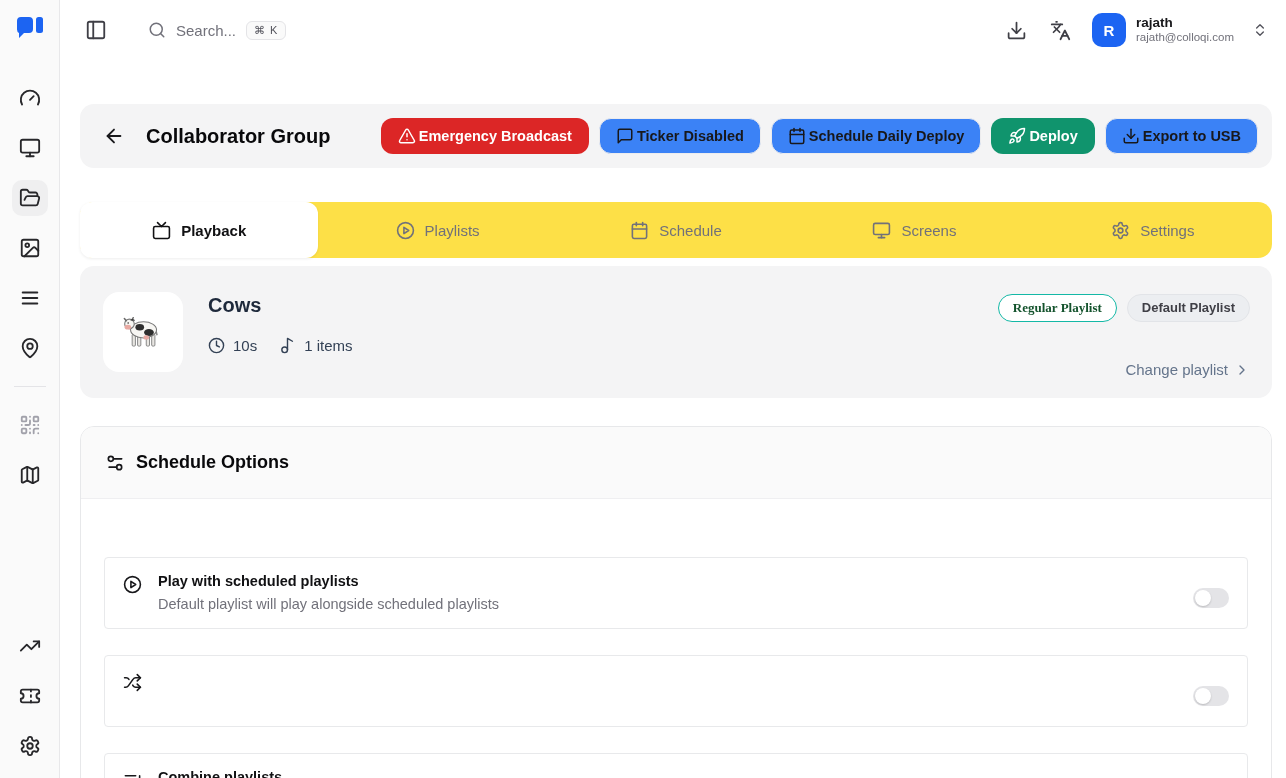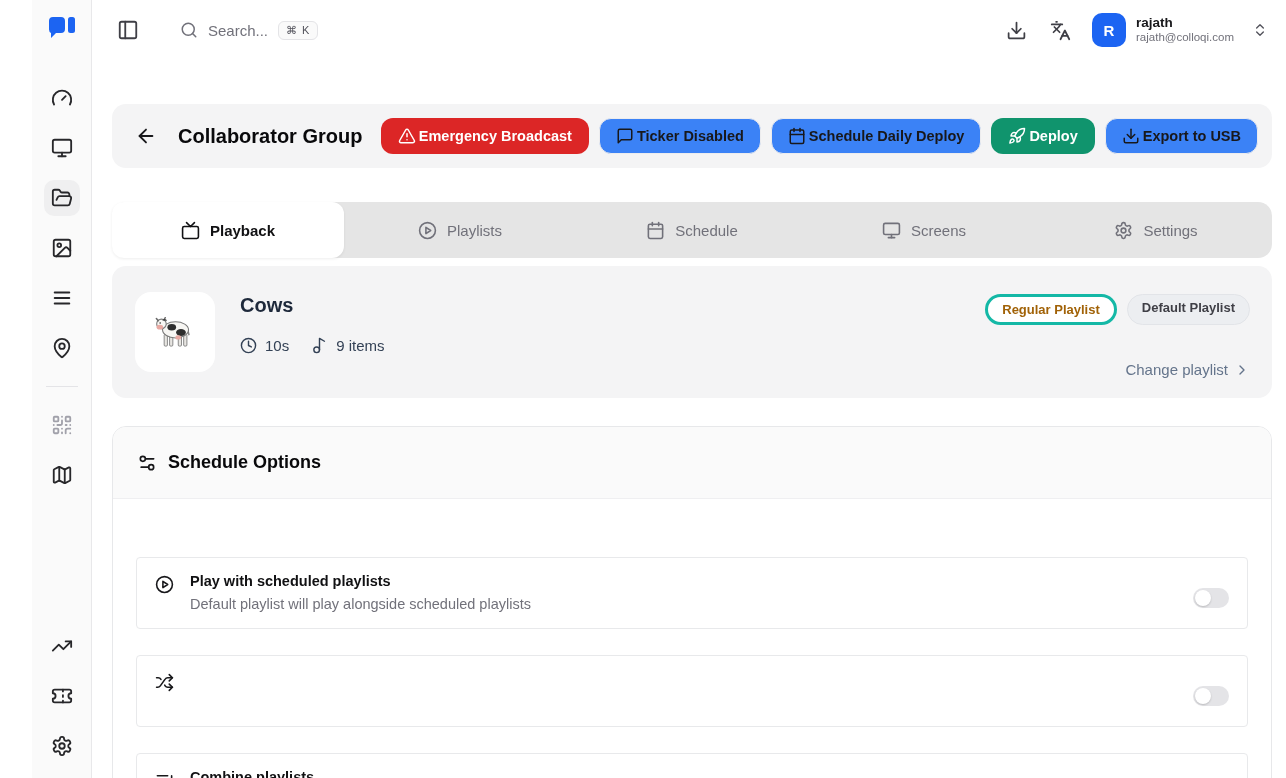--- a/index.html
+++ b/index.html
@@ -1,20 +1,20 @@
 <!DOCTYPE html>
 <html><head>
 <meta charset="utf-8">
 <style>
   * { margin:0; padding:0; box-sizing:border-box; }
   html,body { width:1286px; height:778px; overflow:hidden; }
   body { font-family:"Liberation Sans", sans-serif; background:#fff; color:#18181b; }
   svg { display:block; }
 
-  .app { display:flex; height:100%;margin-left:32px; }
+  .app { display:flex; height:100%; }
 
   
   .sidebar { width:60px; flex:0 0 60px; background:#fafafa; border-right:1px solid #e8e8ea;
              display:flex; flex-direction:column; align-items:center; }
   .logo-wrap { height:60px; display:flex; align-items:center; justify-content:center; width:100%; }
   .side-icons { display:flex; flex-direction:column; align-items:center; gap:14px; margin-top:20px; }
   .side-btn { width:36px; height:36px; border-radius:10px; display:flex; align-items:center; justify-content:center;
               color:#27272a; cursor:pointer; }
   .side-btn.active { background:#efeff0; }
   .side-btn.muted { color:#a1a1aa; }
@@ -44,37 +44,37 @@
   .back-btn { width:32px; height:32px; display:flex; align-items:center; justify-content:center; color:#18181b; cursor:pointer; }
   .page-title { font-size:20px; font-weight:700; margin-left:16px; color:#09090b; }
   .head-actions { margin-left:auto; display:flex; align-items:center; gap:10px; }
   .btn { height:36px; display:flex; align-items:center; gap:3px; padding:0 16px; border-radius:12px; font-size:14.5px; font-weight:600;
          cursor:pointer; border:1px solid transparent; white-space:nowrap; }
   .btn-white { background:#3b82f6; color:#18181b; border-color:#ececee; }
   .btn-danger { background:#dc2626; color:#fff; }
   .btn-success { background:#10946d; color:#fff; }
 
   
-  .tabbar { margin-top:34px; background:#e5e5e5; border-radius:14px; height:56px; display:flex; }
+  .tabbar { margin-top:34px; background:#fde047; border-radius:14px; height:56px; display:flex; }
   .tab { flex:1; display:flex; align-items:center; justify-content:center; gap:10px; font-size:15px; color:#71717a; cursor:pointer; border-radius:12px; }
   .tab.active { background:#fff; color:#111113; font-weight:700; box-shadow:0 1px 3px rgba(0,0,0,.07); }
   .tab .t-icon { color:#71717a; }
   .tab.active .t-icon { color:#111113; }
 
   
   .playlist-card { margin-top:8px; background:#f4f4f5; border-radius:14px; height:132px; padding:26px 22px 16px 23px;
                    display:flex; position:relative; }
   .thumb { width:80px; height:80px; background:#fff; border-radius:16px; display:flex; align-items:center; justify-content:center; }
   .pl-info { margin-left:25px; display:flex; flex-direction:column; }
   .pl-title { font-size:20px; font-weight:700; color:#1e293b; margin-top:2px; }
   .pl-meta { display:flex; align-items:center; gap:22px; margin-top:20px; color:#334155; }
   .meta-item { display:flex; align-items:center; gap:8px; font-size:15px; font-weight:500; }
   .badges { position:absolute; top:28px; right:22px; display:flex; gap:10px; }
   .badge { border-radius:999px; padding:5px 14px; font-size:13px; font-weight:700; }
-  .badge-regular { background:#fff; color:#a16207; border:3px solid #14b8a6; }
+  .badge-regular { background:#fff; color:#14532d; border:1px solid #14b8a6;font-family:Liberation Serif, serif; }
   .badge-default { background:#eceef1; color:#3f3f46; border:1px solid #e2e4e8; }
   .change-link { position:absolute; right:22px; bottom:20px; display:flex; align-items:flex-end; gap:6px; color:#64748b; font-size:15px; cursor:pointer; }
 
   
   .section { margin-top:28px; border:1px solid #e7e8ea; border-radius:14px; overflow:hidden; background:#fff; }
   .section-head { background:#fafafa; border-bottom:1px solid #efeff1; height:72px; display:flex; align-items:center; padding:0 24px; gap:11px; }
   .section-title { font-size:18px; font-weight:700; color:#09090b; }
   .section-body { padding:58px 23px 20px; display:flex; flex-direction:column; gap:26px; }
   .opt-card { border:1px solid #e8e9eb; border-radius:4px; min-height:72px; padding:15px 18px 6px 18px;
               display:flex; align-items:flex-start; }
@@ -357,21 +357,21 @@
                   <circle cx="12" cy="12" r="10"></circle>
                   <polyline points="12 6 12 12 16 14"></polyline>
                 </svg>
               <span>10s</span>
             </div>
             <div class="meta-item">
               <svg width="17" height="17" viewBox="0 0 24 24" fill="none" stroke="currentColor" stroke-width="2" stroke-linecap="round" stroke-linejoin="round">
                   <circle cx="8" cy="18" r="4"></circle>
                   <path d="M12 18V2l7 4"></path>
                 </svg>
-              <span>9 items</span>
+              <span>1 items</span>
             </div>
           </div>
         </div>
         <div class="badges">
           <div class="badge badge-regular">Regular Playlist</div>
           <div class="badge badge-default">Default Playlist</div>
         </div>
         <div class="change-link">
           <span>Change playlist</span>
           <svg width="16" height="16" viewBox="0 0 24 24" fill="none" stroke="currentColor" stroke-width="2" stroke-linecap="round" stroke-linejoin="round">

